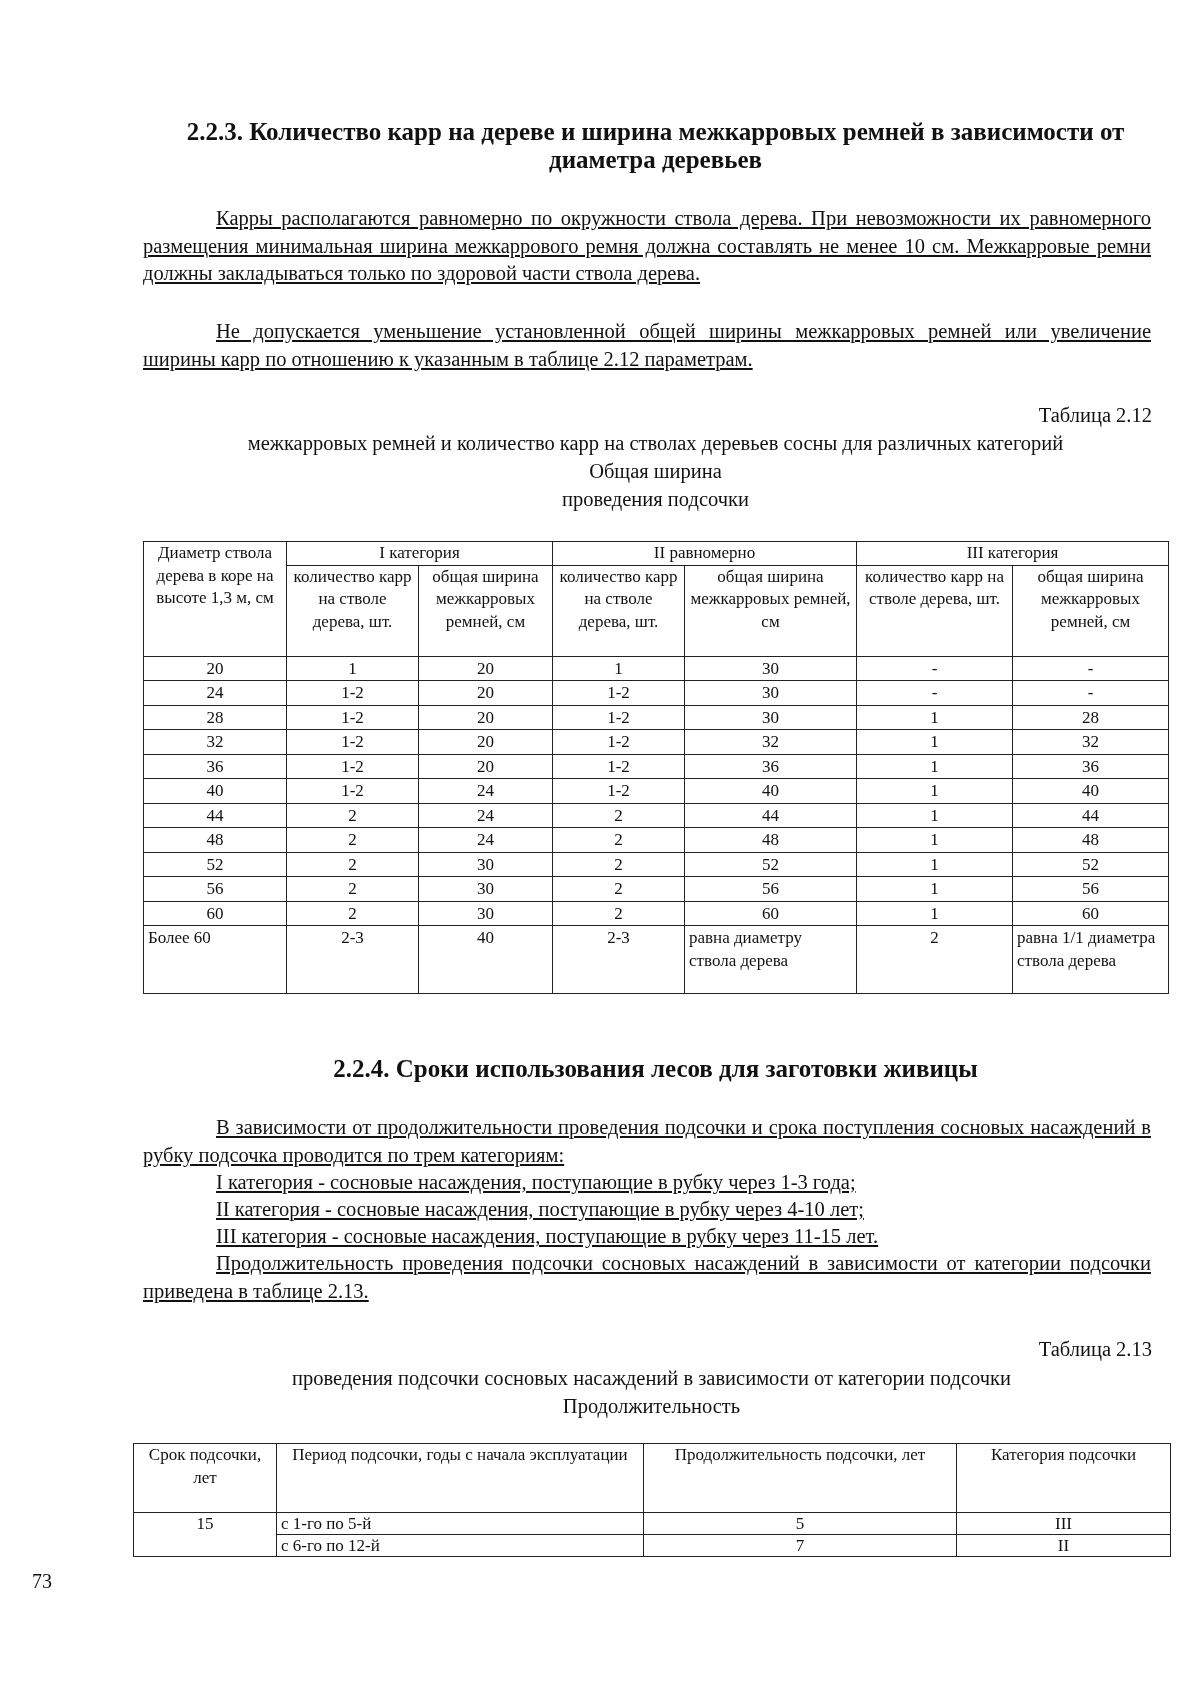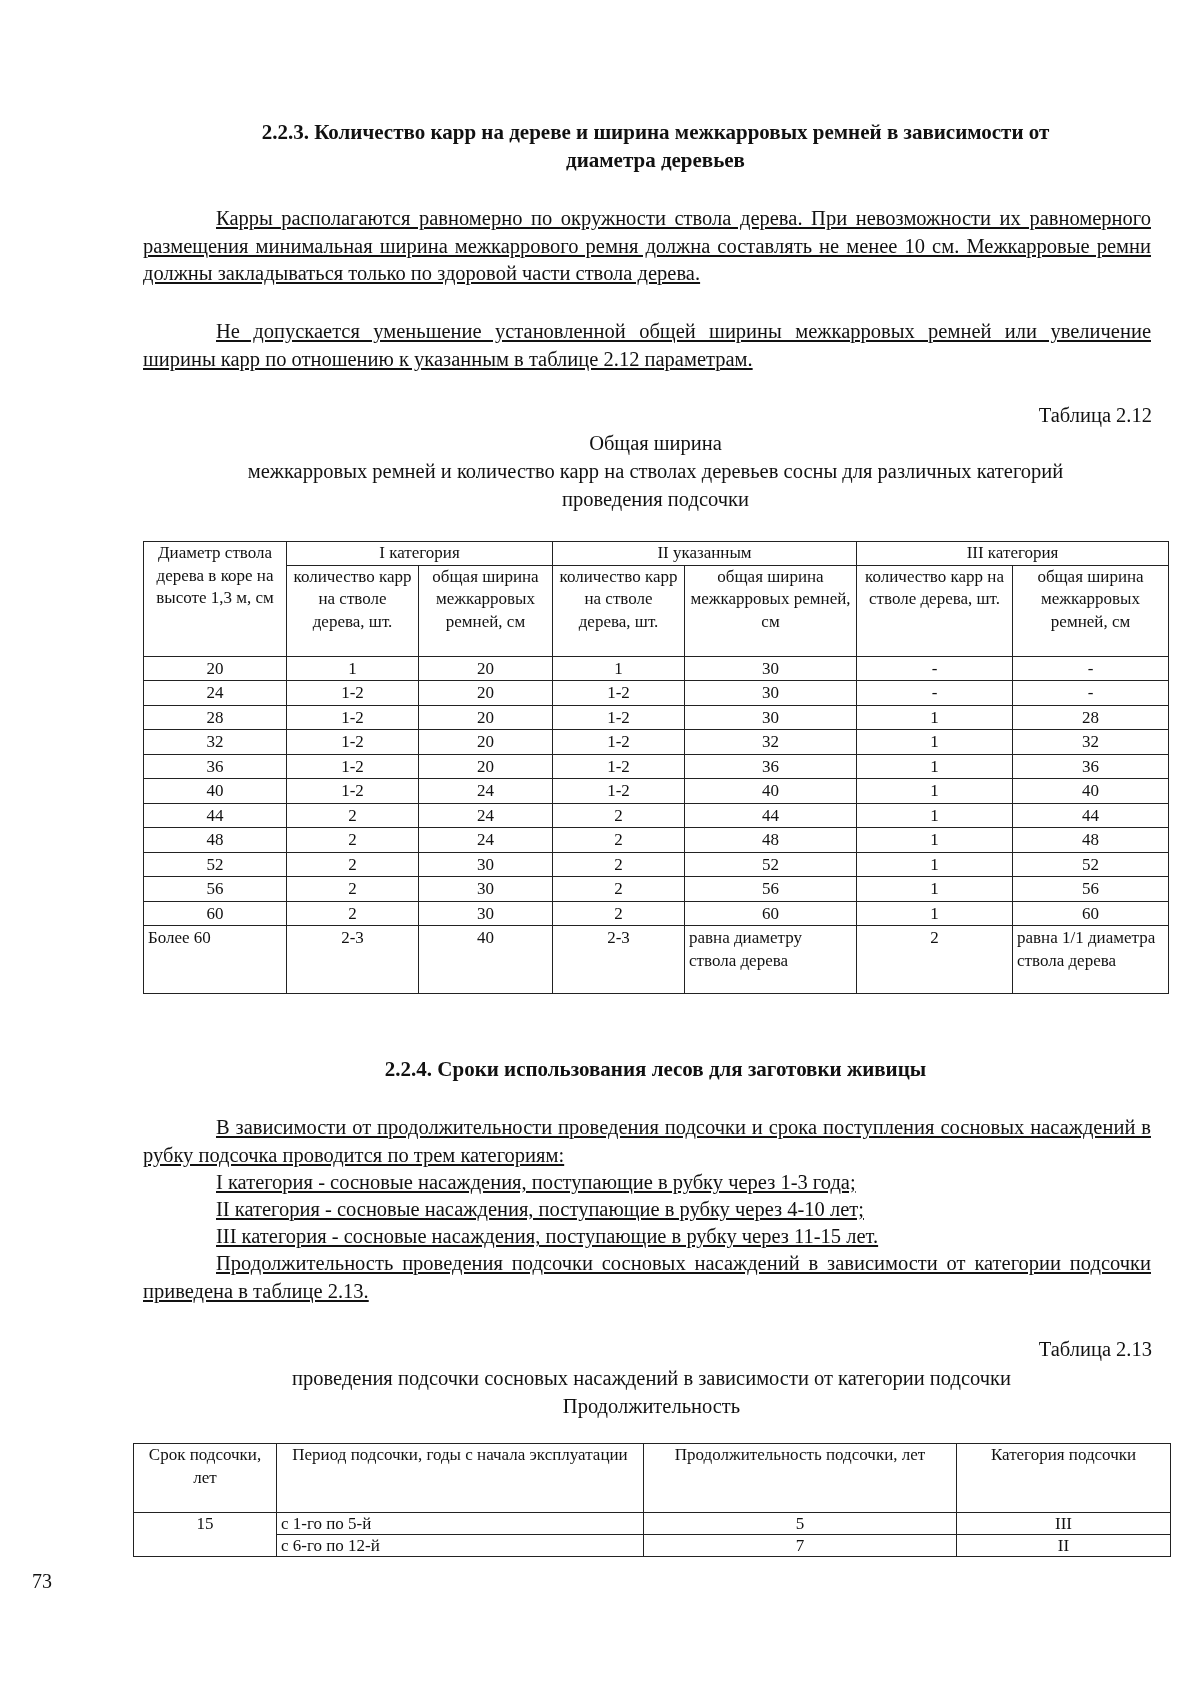--- a/index.html
+++ b/index.html
@@ -3,21 +3,21 @@
   <meta charset="utf-8">
   <style>
     html, body { margin: 0; padding: 0; background: #ffffff; }
     body {
       width: 1200px; height: 1697px; position: relative; overflow: hidden;
       font-family: "Liberation Serif", "DejaVu Serif", serif; color: #111;
     }
     .abs { position: absolute; }
     .heading {
       left: 143px; width: 1025px; text-align: center;
-      font-weight: bold; font-size: 21px; line-height: 28px;
+      font-weight: bold; font-size: 25px; line-height: 28px;
     }
     .para {
       left: 143px; width: 1008px; font-size: 20.5px; line-height: 27.5px;
       text-align: justify; text-align-last: left; text-decoration: underline;
     }
     .para .indent { display: inline-block; width: 73px; }
     .caption-right { right: 48px; font-size: 20.5px; line-height: 28px; }
     .caption-center { left: 143px; width: 1025px; text-align: center; font-size: 20.5px; line-height: 28px; }
 
     table.t { border-collapse: collapse; position: absolute; table-layout: fixed; }
@@ -47,40 +47,40 @@
   <div>2.2.3. Количество карр на дереве и ширина межкарровых ремней в зависимости от</div>
   <div>диаметра деревьев</div>
 </div>
 
 <div class="abs para" style="top:205px;"><span class="indent"></span><span>Карры располагаются равномерно по окружности ствола дерева. При невозможности их равномерного размещения минимальная ширина межкаррового ремня должна составлять не менее 10 см. Межкарровые ремни должны закладываться только по здоровой части ствола дерева.</span></div>
 
 <div class="abs para" style="top:318px;"><span class="indent"></span><span>Не допускается уменьшение установленной общей ширины межкарровых ремней или увеличение ширины карр по отношению к указанным в таблице 2.12 параметрам.</span></div>
 
 <div class="abs caption-right" style="top:401px;">Таблица 2.12</div>
 <div class="abs caption-center" style="top:429px;">
+  <div>межкарровых ремней и количество карр на стволах деревьев сосны для различных категорий</div>
   <div>Общая ширина</div>
-  <div>межкарровых ремней и количество карр на стволах деревьев сосны для различных категорий</div>
   <div>проведения подсочки</div>
 </div>
 
 <table class="t" id="t212">
   <colgroup>
     <col style="width:143px">
       <col style="width:132px">
       <col style="width:134px">
     <col style="width:132px">
       <col style="width:172px">
       <col style="width:156px">
       <col style="width:156px">
   </colgroup>
   <tbody>
       <tr class="h1">
     <td rowspan="2">Диаметр ствола дерева в коре на высоте 1,3 м, см</td>
     <td colspan="2">I категория</td>
-    <td colspan="2">II указанным</td>
+    <td colspan="2">II равномерно</td>
     <td colspan="2">III категория</td>
   </tr>
   <tr class="h2">
     <td>количество карр на стволе дерева, шт.</td>
     <td>общая ширина межкарровых ремней, см</td>
     <td>количество карр на стволе дерева, шт.</td>
     <td>общая ширина межкарровых ремней, см</td>
     <td>количество карр на стволе дерева, шт.</td>
     <td>общая ширина межкарровых ремней, см</td>
   </tr>

